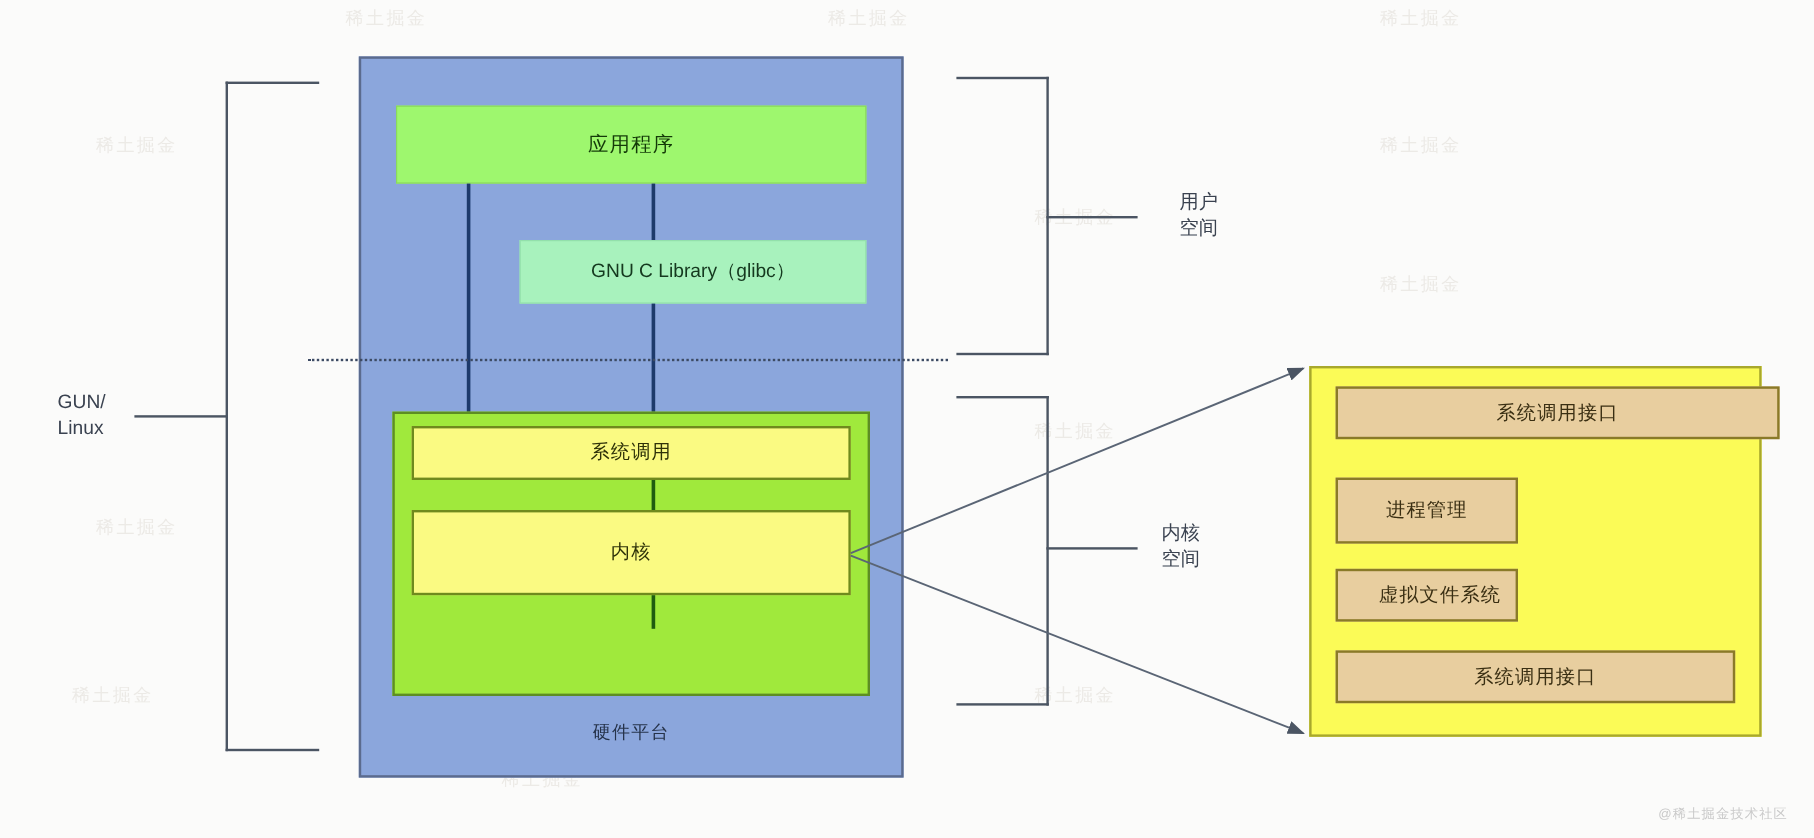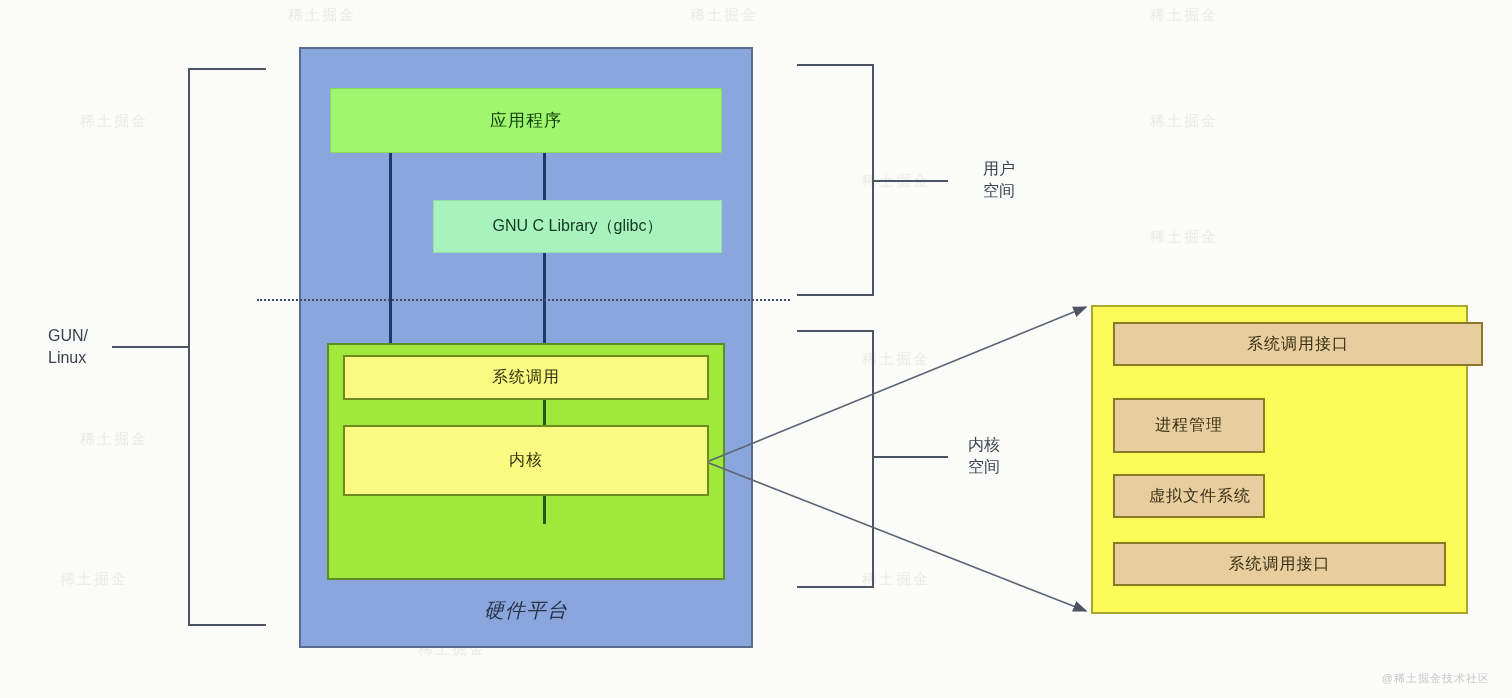--- a/index.html
+++ b/index.html
@@ -23,24 +23,23 @@
 
   
   .blue-container {
     left: 299px; top: 47px; width: 454px; height: 601px;
     background: #8ba6dc;
     border: 2px solid #5b6b8e;
   }
   .hw-label {
     left: 299px; top: 596px; width: 454px; height: 28px;
     color: #26334a;
-    font-size: 20px;
-    display: flex; align-items: center; justify-content: center;
-    letter-spacing: 1px;
-    font-style: italic;
+    font-size: 15px;
+    display: flex; align-items: center; justify-content: center;
+    letter-spacing: 1px;
   }
 
   
   .app-box {
     left: 330px; top: 88px; width: 392px; height: 65px;
     background: #9ef76e;
     border: 1px solid #8ad95c;
     display: flex; align-items: center; justify-content: center;
     color: #143a08;
     font-size: 17px;

